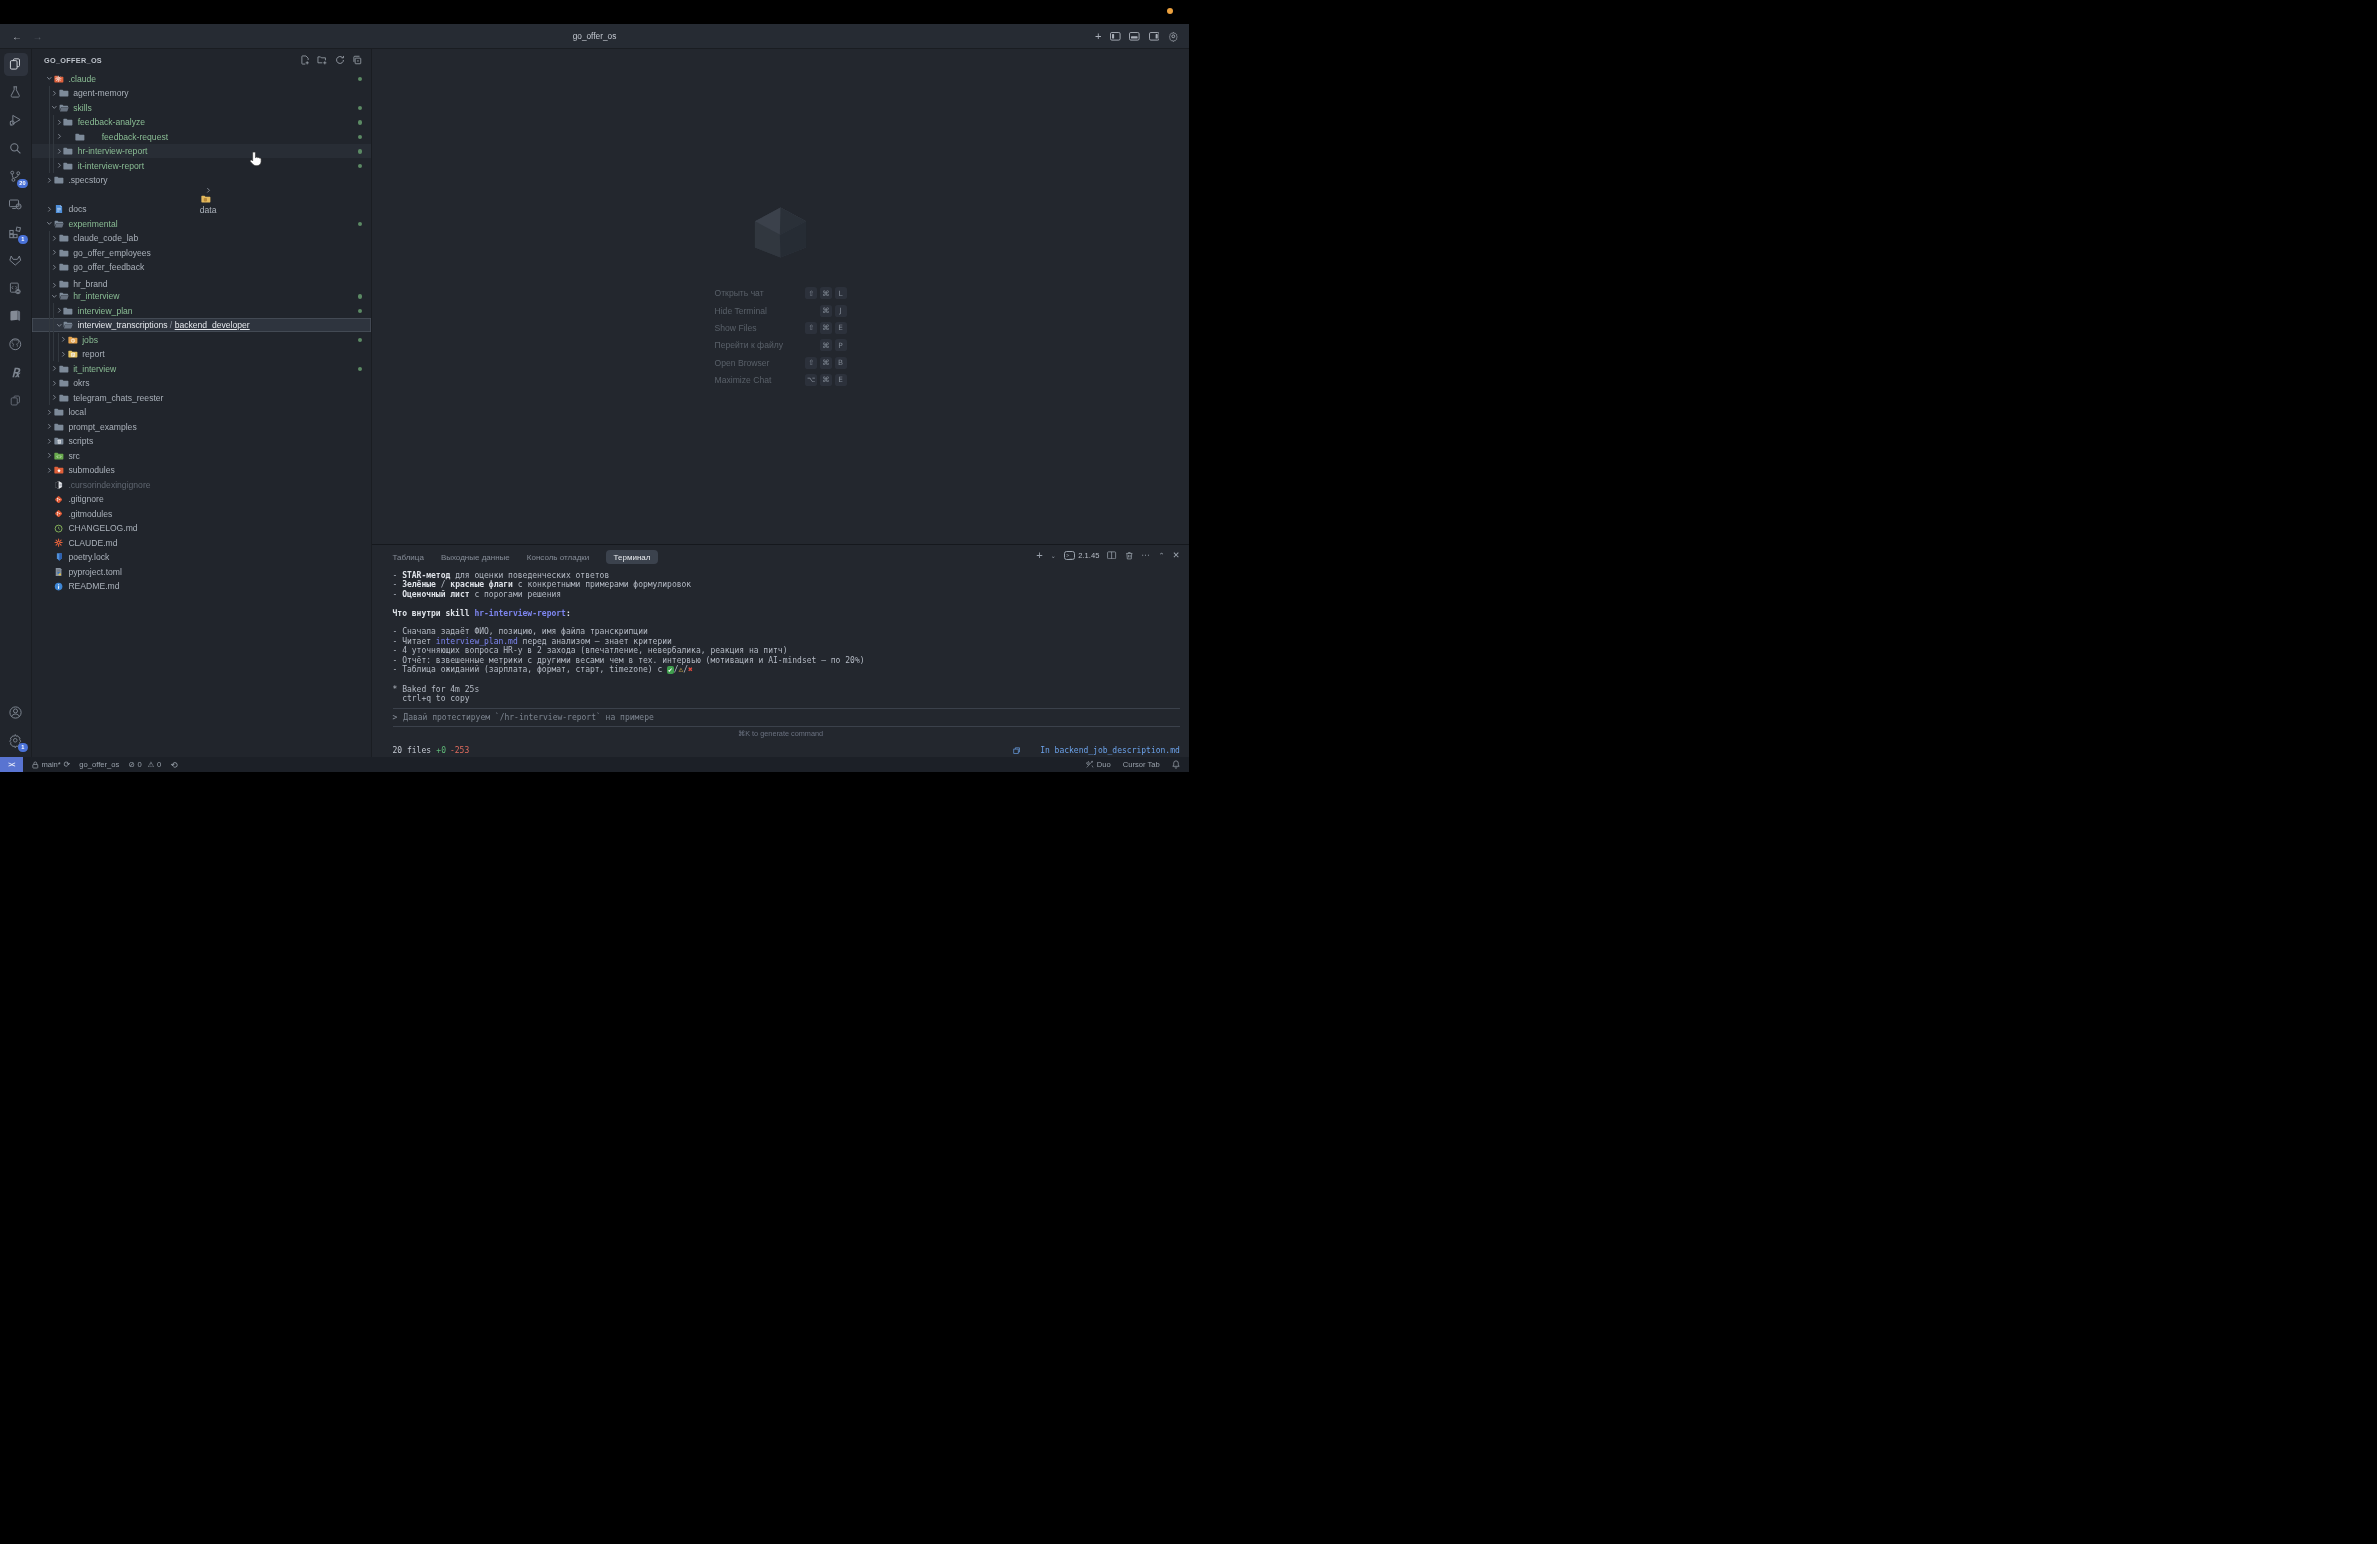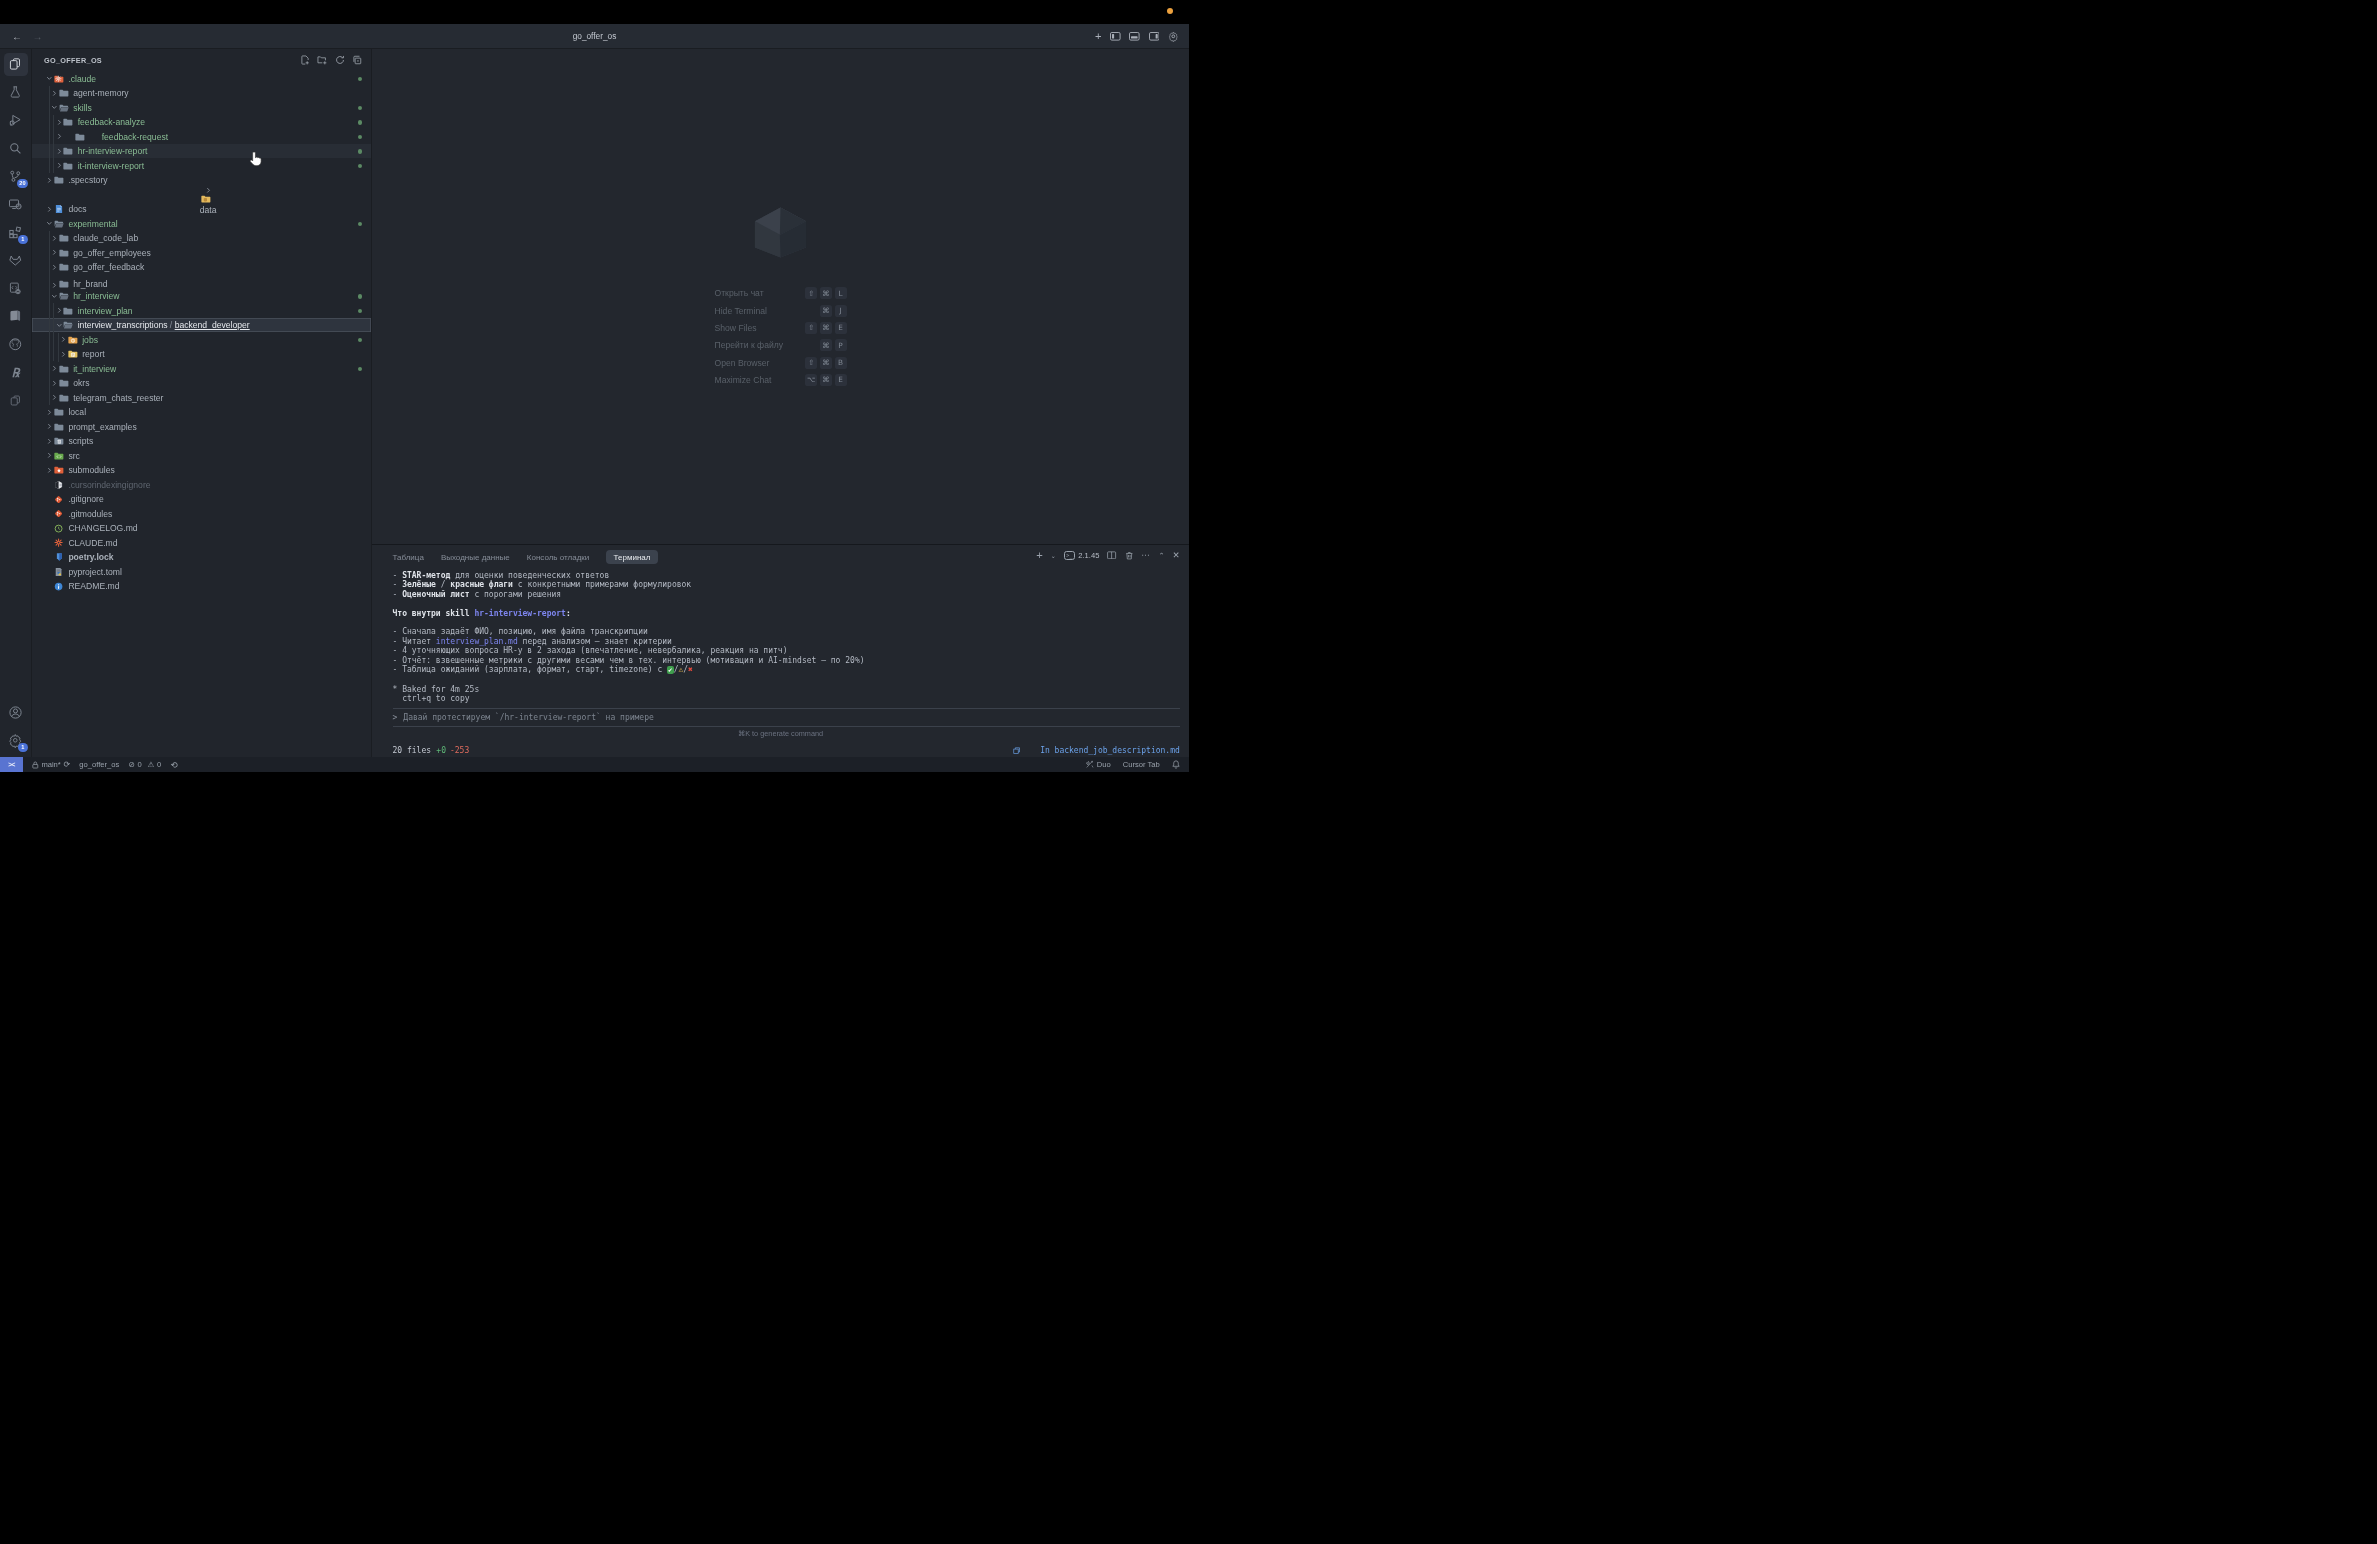--- a/index.html
+++ b/index.html
@@ -739,21 +739,21 @@
                 <line x1="8" y1="10" x2="8" y2="14.2" stroke="#e0623d" stroke-width="1.8" stroke-linecap="round"></line>
                 <line x1="6.585786437626905" y1="9.414213562373096" x2="3.615937956643406" y2="12.384062043356595" stroke="#e0623d" stroke-width="1.8" stroke-linecap="round"></line>
                 <line x1="6" y1="8" x2="1.7999999999999998" y2="8" stroke="#e0623d" stroke-width="1.8" stroke-linecap="round"></line>
                 <line x1="6.585786437626904" y1="6.585786437626905" x2="3.6159379566434042" y2="3.615937956643406" stroke="#e0623d" stroke-width="1.8" stroke-linecap="round"></line>
                 <line x1="8" y1="6" x2="7.999999999999999" y2="1.7999999999999998" stroke="#e0623d" stroke-width="1.8" stroke-linecap="round"></line>
                 <line x1="9.414213562373094" y1="6.585786437626904" x2="12.384062043356593" y2="3.6159379566434042" stroke="#e0623d" stroke-width="1.8" stroke-linecap="round"></line>
               </svg>
             </span>
             <span class="tlabel c-normal">CLAUDE.md</span>
           </div>
-          <div class="row" style="padding-left: 13.2px; font-weight: bold;">
+          <div class="row" style="padding-left: 13.2px;">
             <span class="chev"></span>
             <span class="ticon">
               <svg width="8.6" height="10" viewBox="0 0 16 16">
                 <path d="M3.5 1h9v9.5L8 15 3.5 10.5z" fill="#4f8fd9"></path>
                 <path d="M8 1h4.5v9.5L8 15z" fill="#2b5fb0"></path>
               </svg>
             </span>
             <span class="tlabel c-normal">poetry.lock</span>
           </div>
           <div class="row" style="padding-left: 13.2px;">

